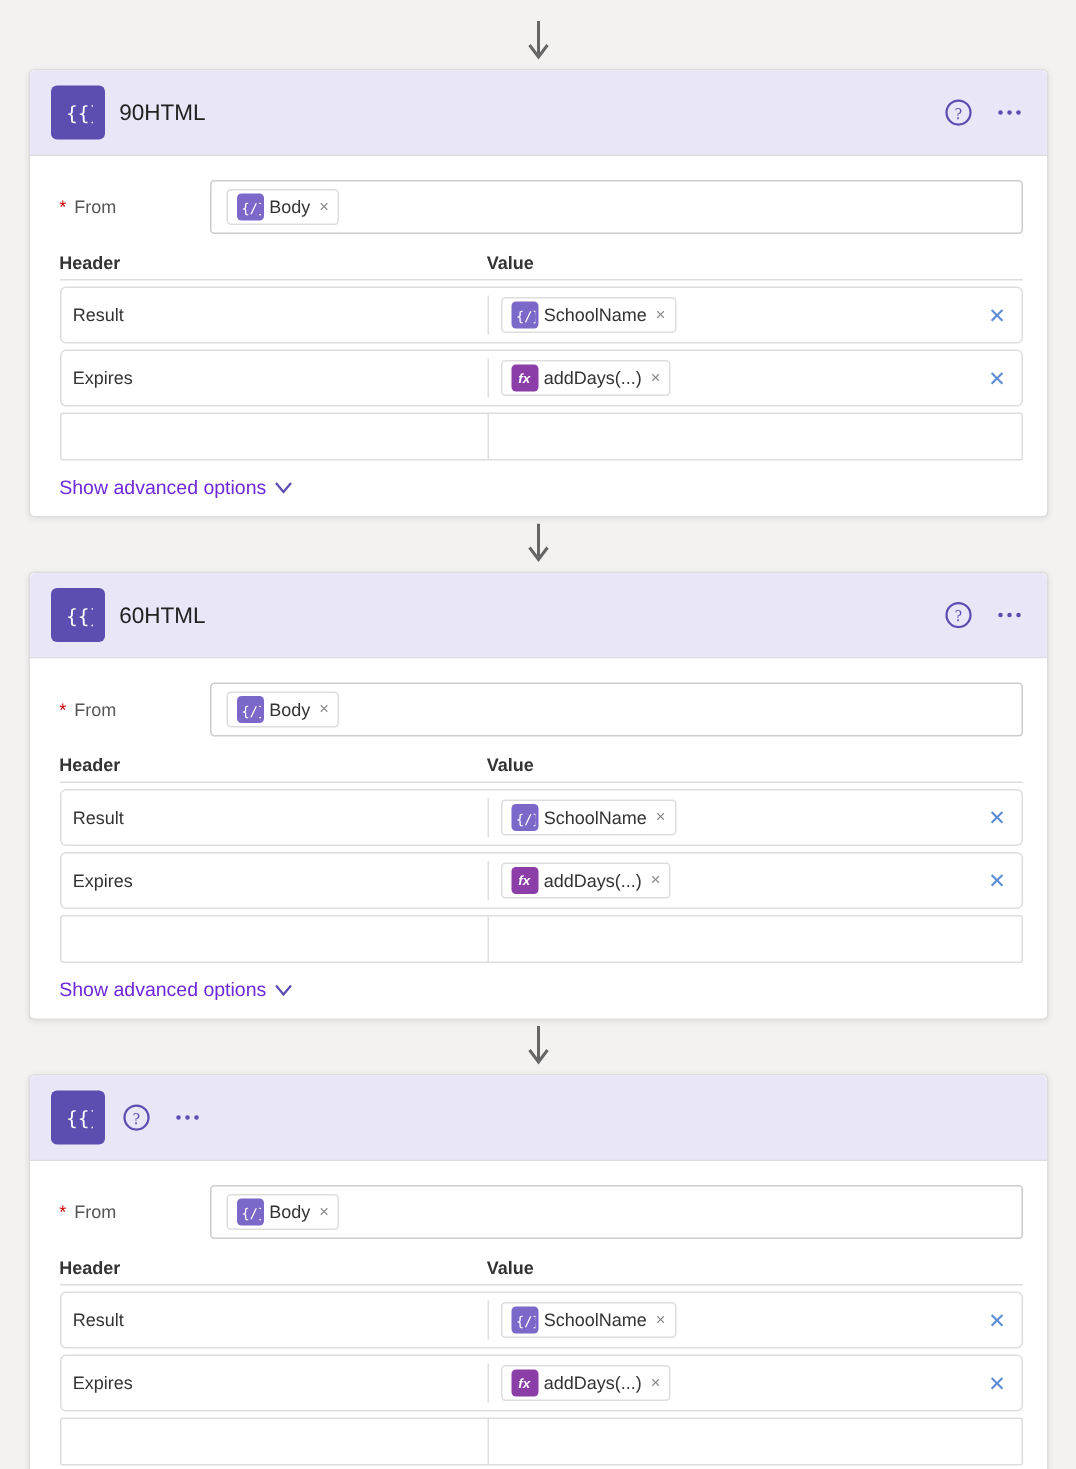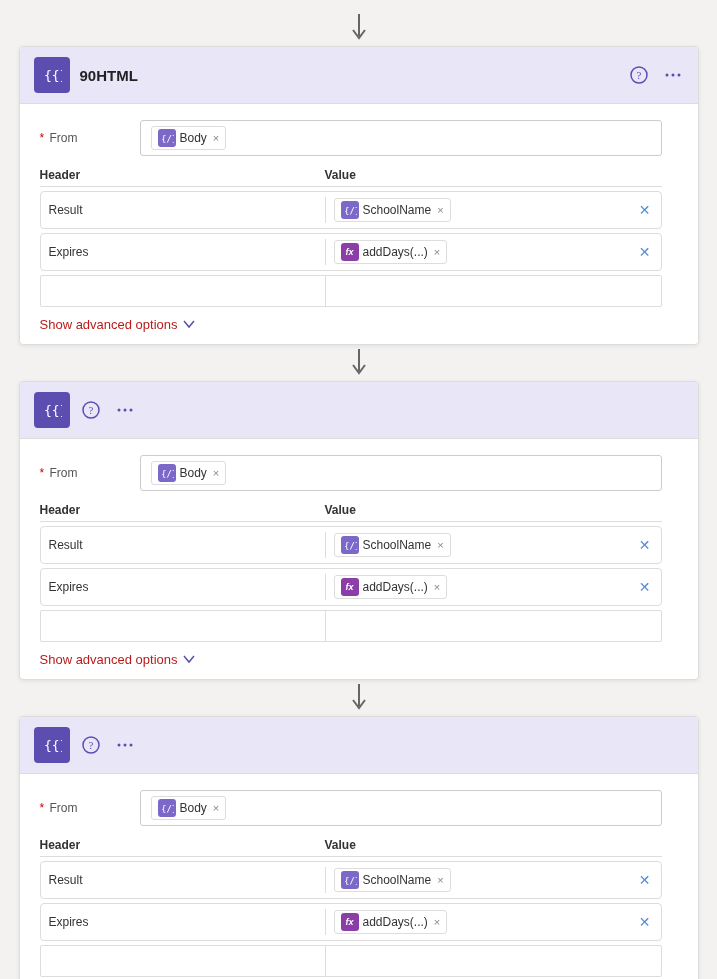--- a/index.html
+++ b/index.html
@@ -65,21 +65,21 @@
 
     .card-icon svg {
       width: 20px;
       height: 20px;
       fill: #fff;
     }
 
     .card-title {
       flex: 1;
       font-size: 15px;
-      font-weight: 700;
+      font-weight: 400;
       color: #222;
     }
 
     .card-header-actions {
       display: flex;
       align-items: center;
       gap: 12px;
     }
 
     .icon-btn {
@@ -88,21 +88,21 @@
       cursor: pointer;
       color: #5c4db1;
       font-size: 16px;
       display: flex;
       align-items: center;
       justify-content: center;
       padding: 2px;
     }
 
     .card-body {
-      padding: 16px 36px 12px 20px;
+      padding: 16px 16px 12px 20px;
     }
 
     .field-row {
       display: flex;
       align-items: center;
       margin-bottom: 12px;
     }
 
     .field-label {
       min-width: 100px;
@@ -229,23 +229,23 @@
       border-right: 1px solid #ddd;
     }
 
     .empty-row .empty-value {
       flex: 1;
     }
 
     .show-advanced {
       margin-top: 10px;
       display: flex;
-      align-items: flex-start;
+      align-items: center;
       gap: 4px;
-      color: #b91c1c;
+      color: #6d28d9;
       font-size: 13px;
       cursor: pointer;
       background: none;
       border: none;
       padding: 0;
     }
   </style>
 </head>
 <body>
 
@@ -358,20 +358,21 @@
     </svg>
   </div>
 
   <div class="card">
     <div class="card-header">
       <div class="card-icon">
         <svg viewBox="0 0 20 20" xmlns="http://www.w3.org/2000/svg">
           <text x="2" y="15" font-size="13" fill="white" font-family="monospace">{{}}</text>
         </svg>
       </div>
+      <span class="card-title">60HTML</span>
       <div class="card-header-actions">
         <button class="icon-btn" title="Help">
           <svg width="18" height="18" viewBox="0 0 18 18" fill="none" xmlns="http://www.w3.org/2000/svg">
             <circle cx="9" cy="9" r="8" stroke="#5c4db1" stroke-width="1.5"></circle>
             <text x="6.5" y="13" font-size="11" fill="#5c4db1" font-family="serif">?</text>
           </svg>
         </button>
         <button class="icon-btn" title="More">
           <svg width="18" height="18" viewBox="0 0 18 18" fill="#5c4db1" xmlns="http://www.w3.org/2000/svg">
             <circle cx="3" cy="9" r="1.5"></circle>

